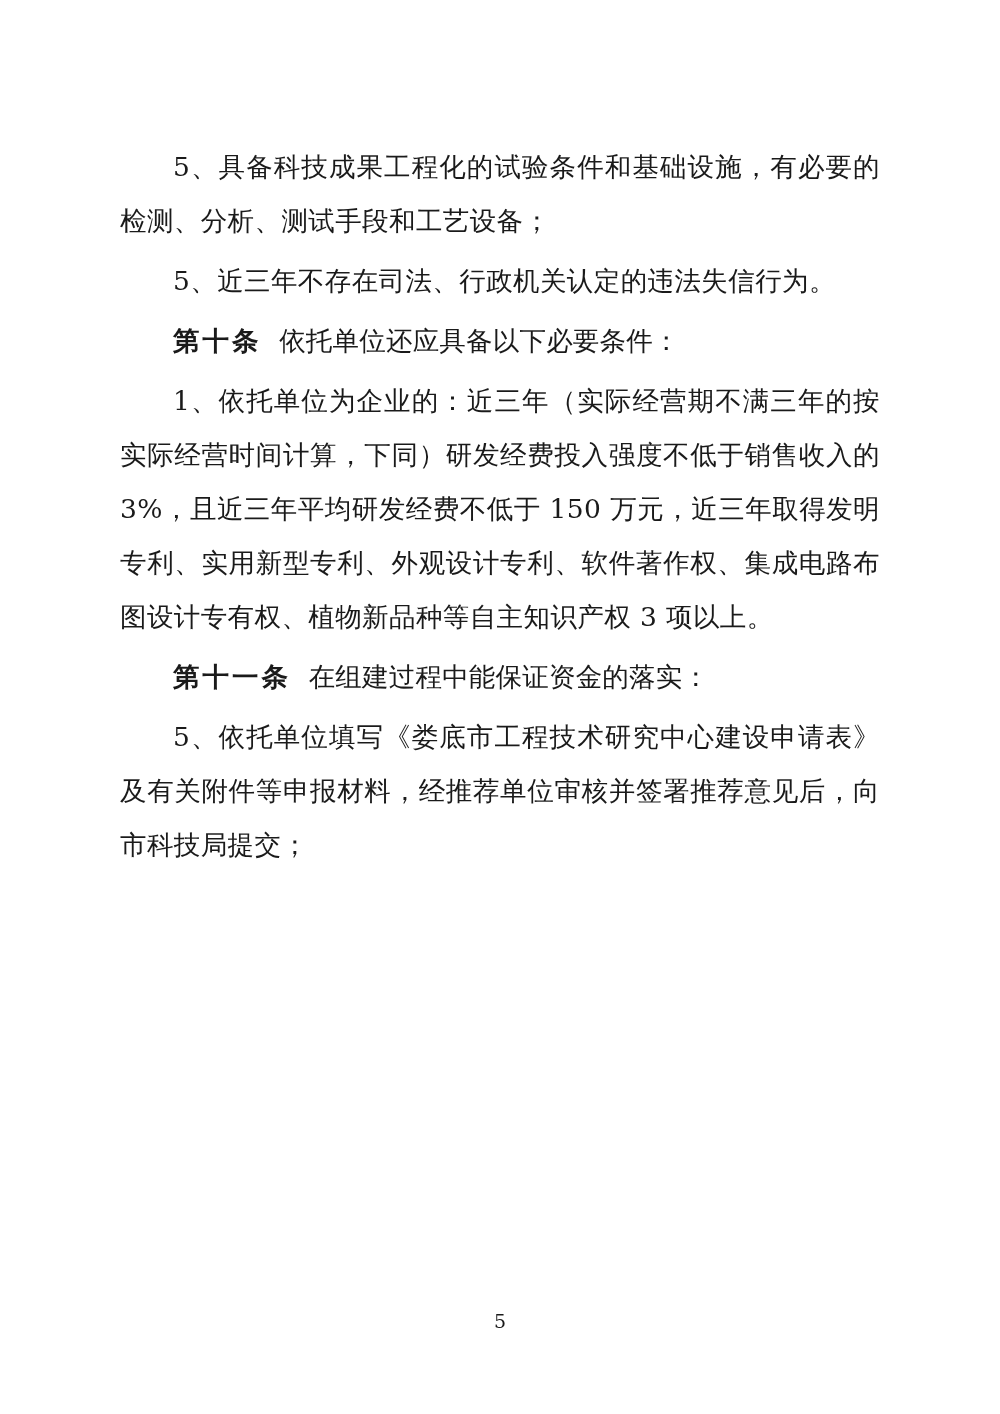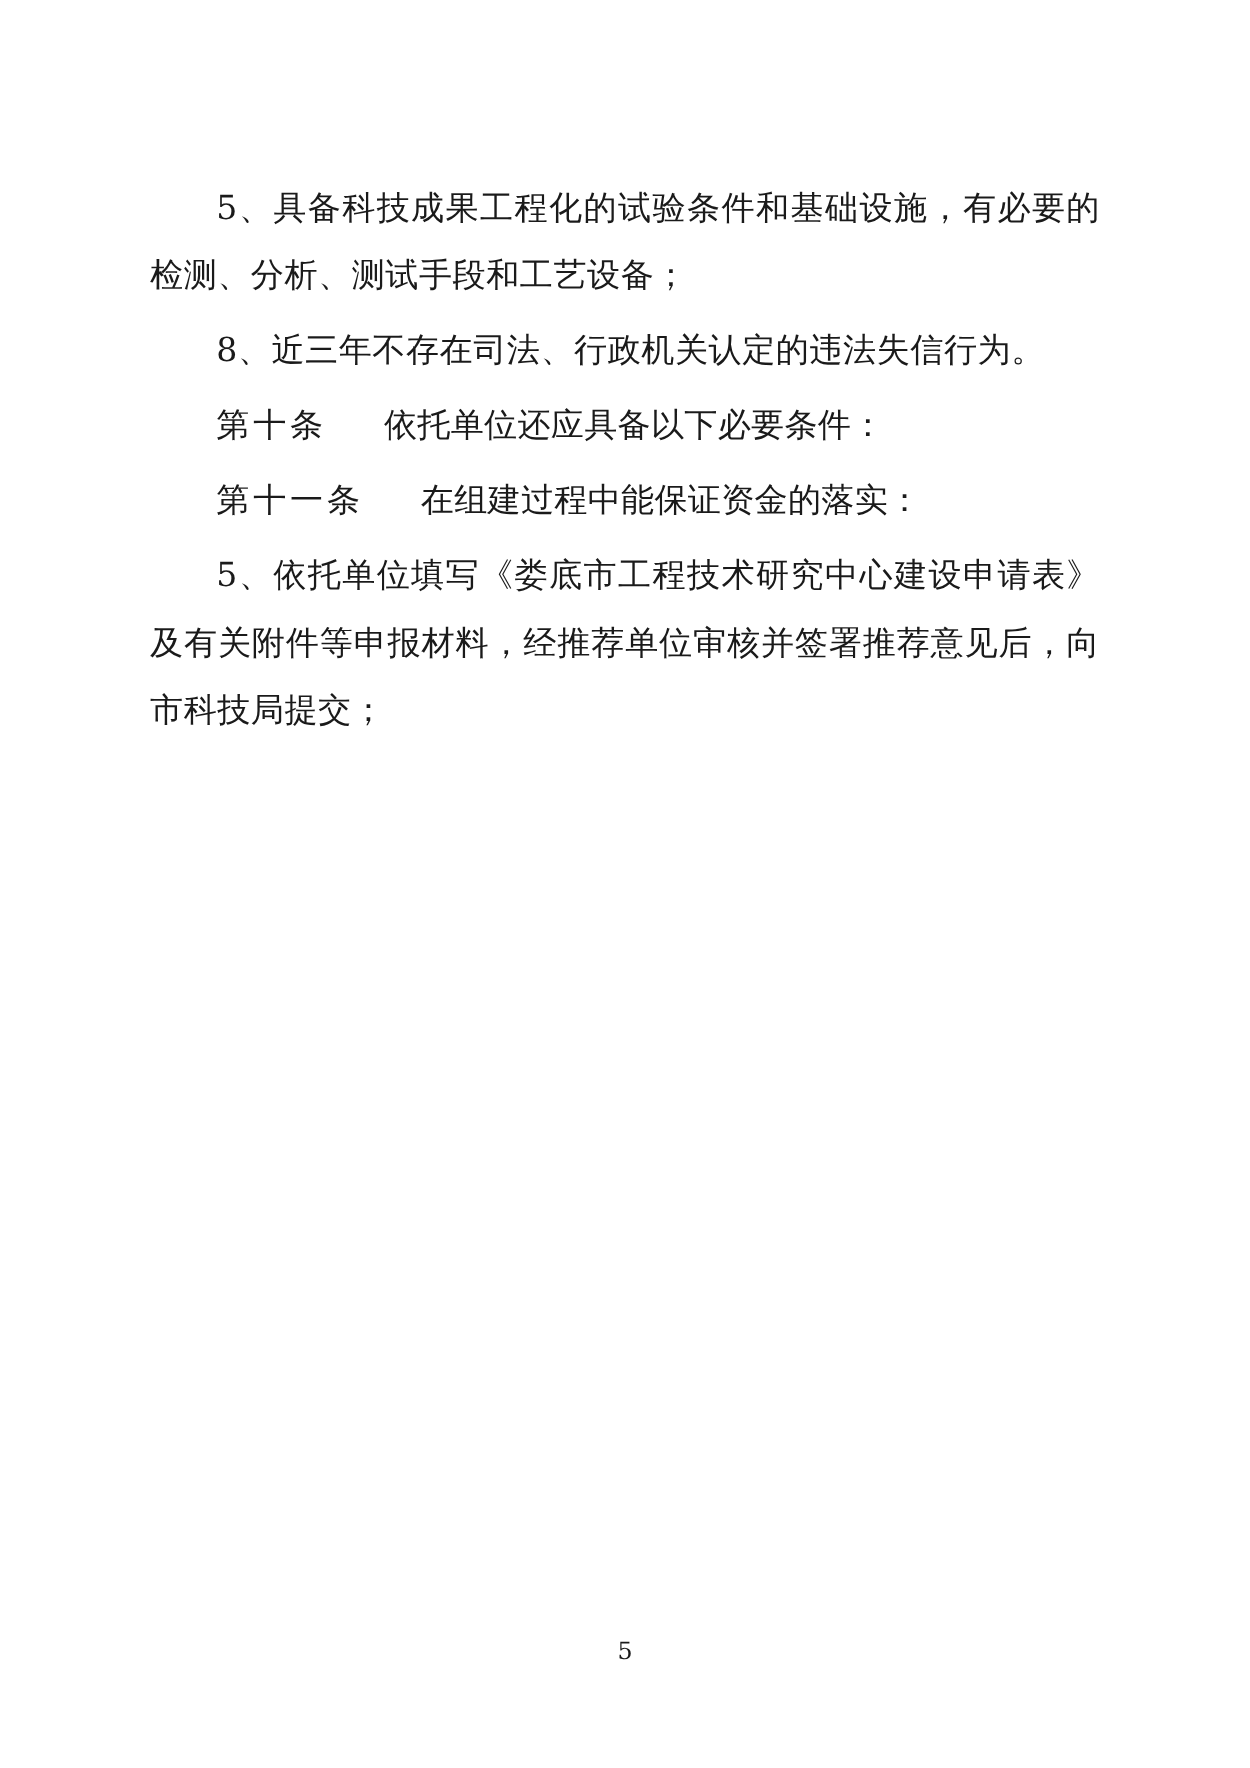--- a/index.html
+++ b/index.html
@@ -32,27 +32,26 @@
     margin: 0 0 6px 0;
     font-size: 26.5px;
     line-height: 54px;
     text-align: justify;
     text-justify: inter-ideograph;
     text-indent: 53px;
     letter-spacing: 0.4px;
     font-family: "DejaVu Serif", "Liberation Serif", serif;
   }
   p.para .art-label {
-    font-weight: normal;
+    font-weight: bold;
     letter-spacing: 3px;
     font-family: "DejaVu Serif", "Liberation Serif", serif;
   }
   p.para .art-text {
     letter-spacing: 0.2px;
-    margin-left: 28px;
   }
   .page-number {
     position: absolute;
     bottom: 82px;
     left: 0;
     width: 1000px;
     text-align: center;
     font-size: 19px;
     font-family: "DejaVu Serif", "Liberation Serif", serif;
     color: #1a1a1a;
@@ -60,26 +59,27 @@
 </style>
 </head>
 <body>
 
 <div class="page">
   <div class="doc-body">
 
     <p class="para">5、具备科技成果工程化的试验条件和基础设施，有必要的检测、分析、测试手段和工艺设备；</p>
 
 
-    <p class="para">8、近三年不存在司法、行政机关认定的违法失信行为。</p>
+    <p class="para">5、近三年不存在司法、行政机关认定的违法失信行为。</p>
 
     <p class="para">
       <span class="art-label">第十条</span><span>&nbsp;&nbsp;</span><span class="art-text">依托单位还应具备以下必要条件：</span>
     </p>
 
+    <p class="para">1、依托单位为企业的：近三年（实际经营期不满三年的按实际经营时间计算，下同）研发经费投入强度不低于销售收入的 3%，且近三年平均研发经费不低于 150 万元，近三年取得发明专利、实用新型专利、外观设计专利、软件著作权、集成电路布图设计专有权、植物新品种等自主知识产权 3 项以上。</p>
 
 
     <p class="para">
       <span class="art-label">第十一条</span><span>&nbsp;&nbsp;</span><span class="art-text">在组建过程中能保证资金的落实：</span>
     </p>
 
     <p class="para">5、依托单位填写《娄底市工程技术研究中心建设申请表》及有关附件等申报材料，经推荐单位审核并签署推荐意见后，向市科技局提交；</p>
 
 
   </div>

